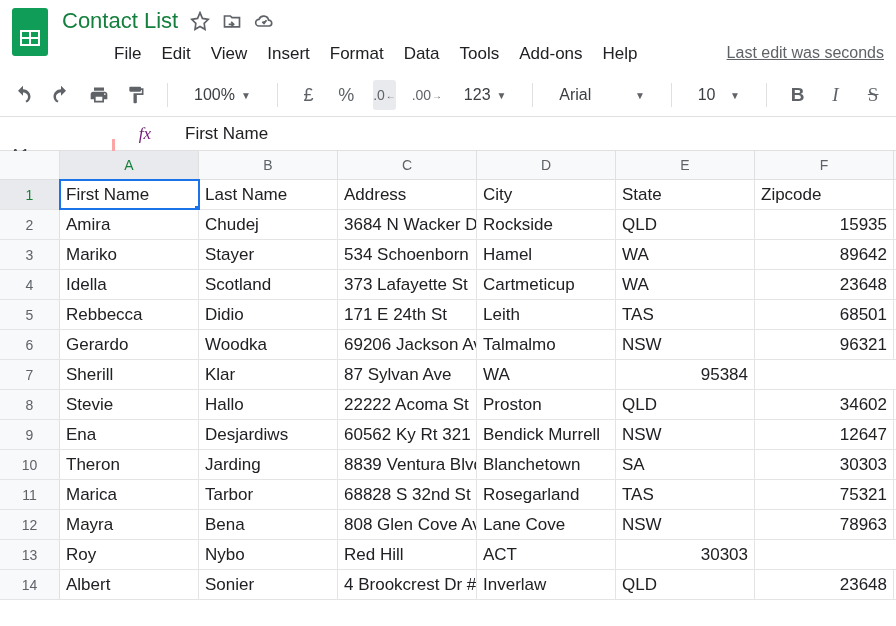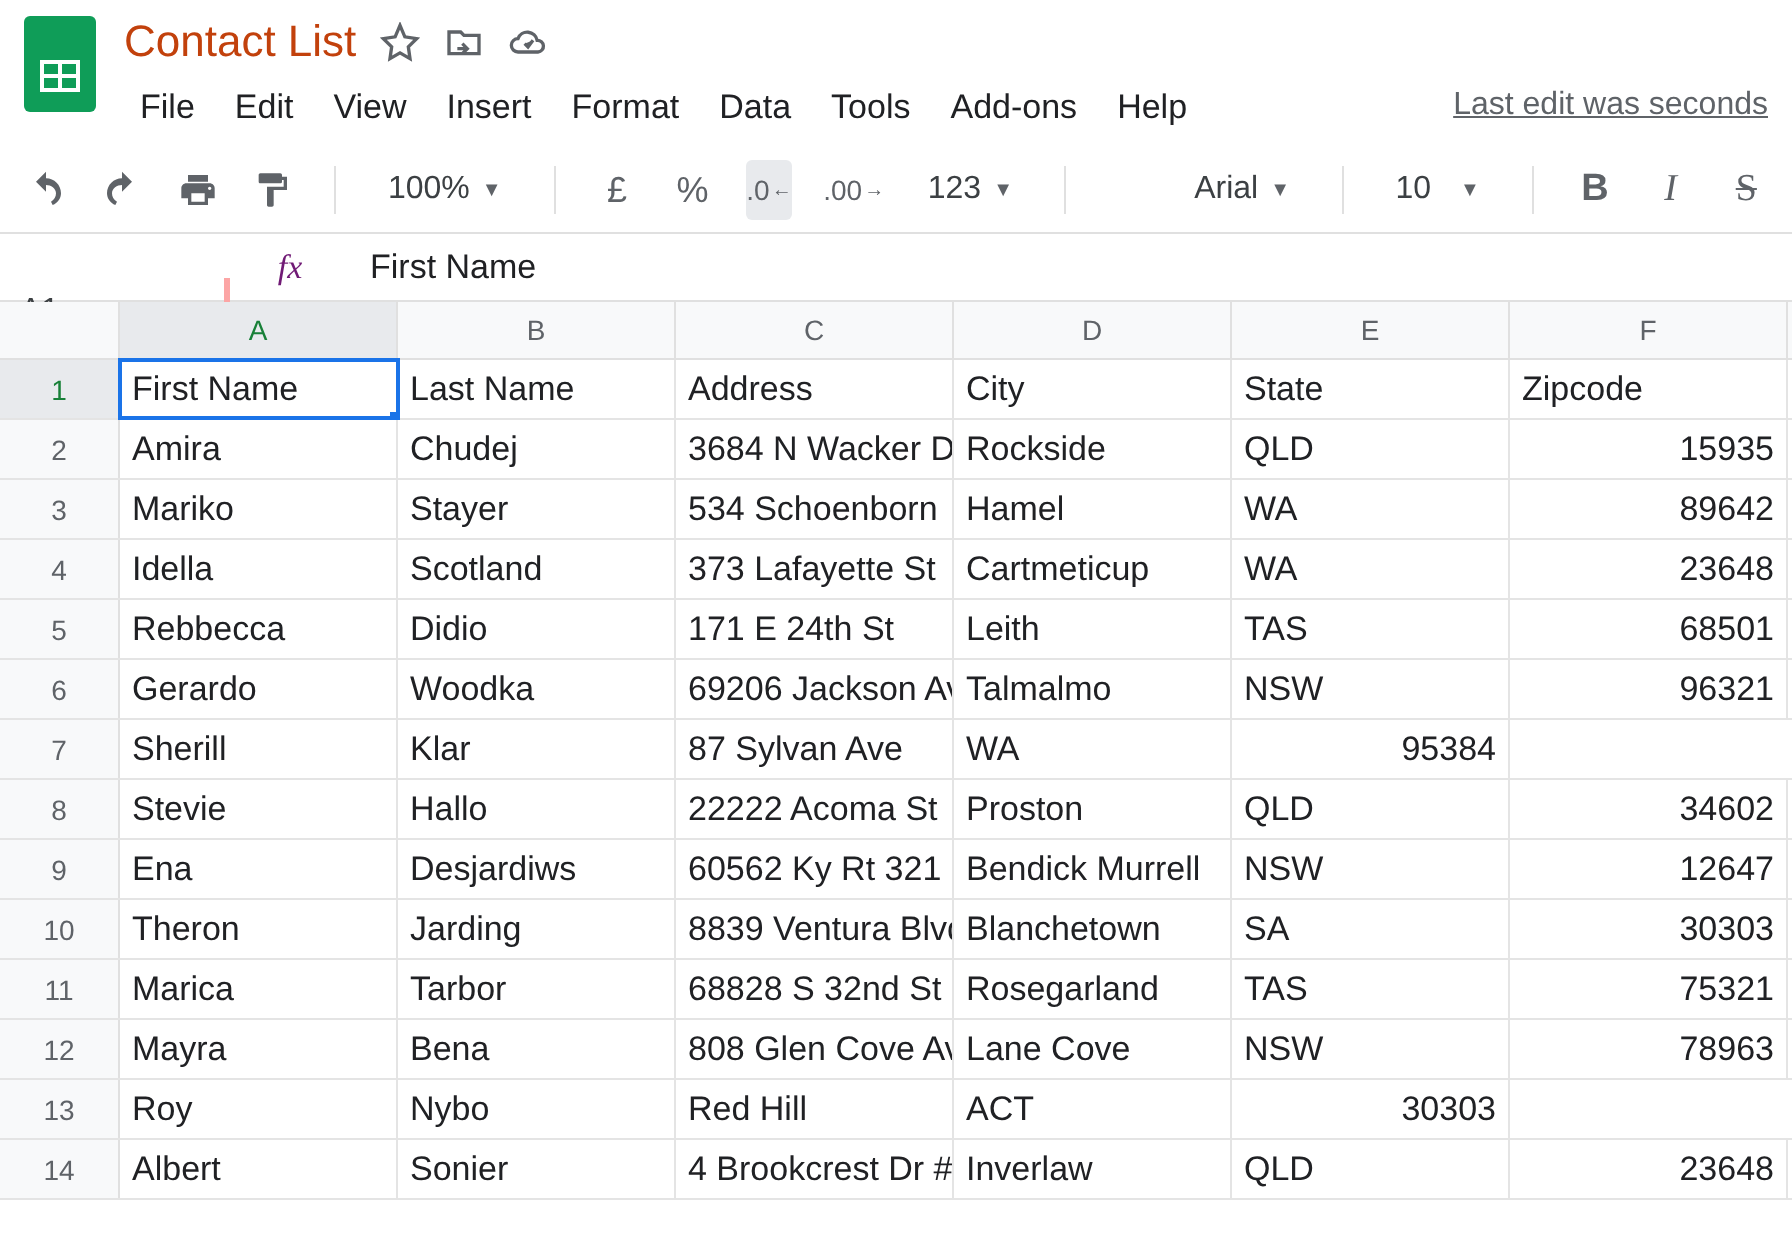--- a/index.html
+++ b/index.html
@@ -5,23 +5,23 @@
     * { margin:0; padding:0; box-sizing:border-box; font-family:Arial,sans-serif; }
     body { width:896px; height:626px; background:#fff; overflow:hidden; color:#3c4043; }
     
     .hdr { display:flex; align-items:flex-start; padding:8px 12px 0 12px; }
     .logo { width:40px; height:40px; margin-right:10px; position:relative; }
     .logo-bg { width:36px; height:48px; background:#0f9d58; border-radius:3px; position:relative; }
     .logo-grid { position:absolute; top:22px; left:8px; width:20px; height:16px; }
     .logo-grid span { position:absolute; background:#fff; }
     .titlecol { flex:1; }
     .titlerow { display:flex; align-items:center; gap:12px; }
-    .doc-title { font-size:22px; color:#c2410c; letter-spacing:0; }
+    .doc-title { font-size:22px; color:#15803d; letter-spacing:0; }
     .ticon { width:20px; height:20px; display:flex; align-items:center; justify-content:center; color:#5f6368; fill:#5f6368; }
-    .menubar { display:flex; gap:4px; margin-top:6px; }
+    .menubar { display:flex; gap:4px; margin-top:6px;margin-left:44px; }
     .menuitem { padding:4px 8px; font-size:17px; color:#202124; cursor:pointer; border-radius:3px; }
     .lastedit { color:#5f6368; text-decoration:underline; font-size:16px; margin-left:auto; padding:4px 0; white-space:nowrap; }
     
     .toolbar { display:flex; align-items:center; padding:6px 12px; gap:16px; border-bottom:1px solid #e0e0e0; margin-top:6px; }
     .tbtn { width:30px; height:30px; display:flex; align-items:center; justify-content:center; color:#5f6368; fill:#5f6368; cursor:pointer; border-radius:3px; font-size:18px; }
     .tsep { width:1px; height:24px; background:#e0e0e0; margin:0 4px; }
     .tsel { display:flex; align-items:center; padding:0 6px; height:30px; cursor:pointer; font-size:16px; color:#3c4043; gap:6px; }
     .tsel .caret { font-size:10px; color:#5f6368; }
     .tbtn.sel { background:#e8eaed; }
     .tbtn-txt { font-family:Arial; }
@@ -133,21 +133,21 @@
     </div>
   <div class="tbtn">
       <span style="font-size:14px">.00</span>
       <span style="font-size:10px;margin-left:1px">→</span>
     </div>
   <div class="tsel">
       <span>123</span>
       <span class="caret">▼</span>
     </div>
   <div class="tsep"></div>
-  <div class="tsel" style="width:130px;justify-content:flex-end">
+  <div class="tsel" style="width:130px;justify-content:space-between">
       <span>Arial</span>
       <span class="caret">▼</span>
     </div>
   <div class="tsep"></div>
   <div class="tsel" style="width:70px;justify-content:space-between">
       <span>10</span>
       <span class="caret">▼</span>
     </div>
   <div class="tsep"></div>
   <div class="tbtn" style="font-weight:bold;font-size:19px">B</div>

